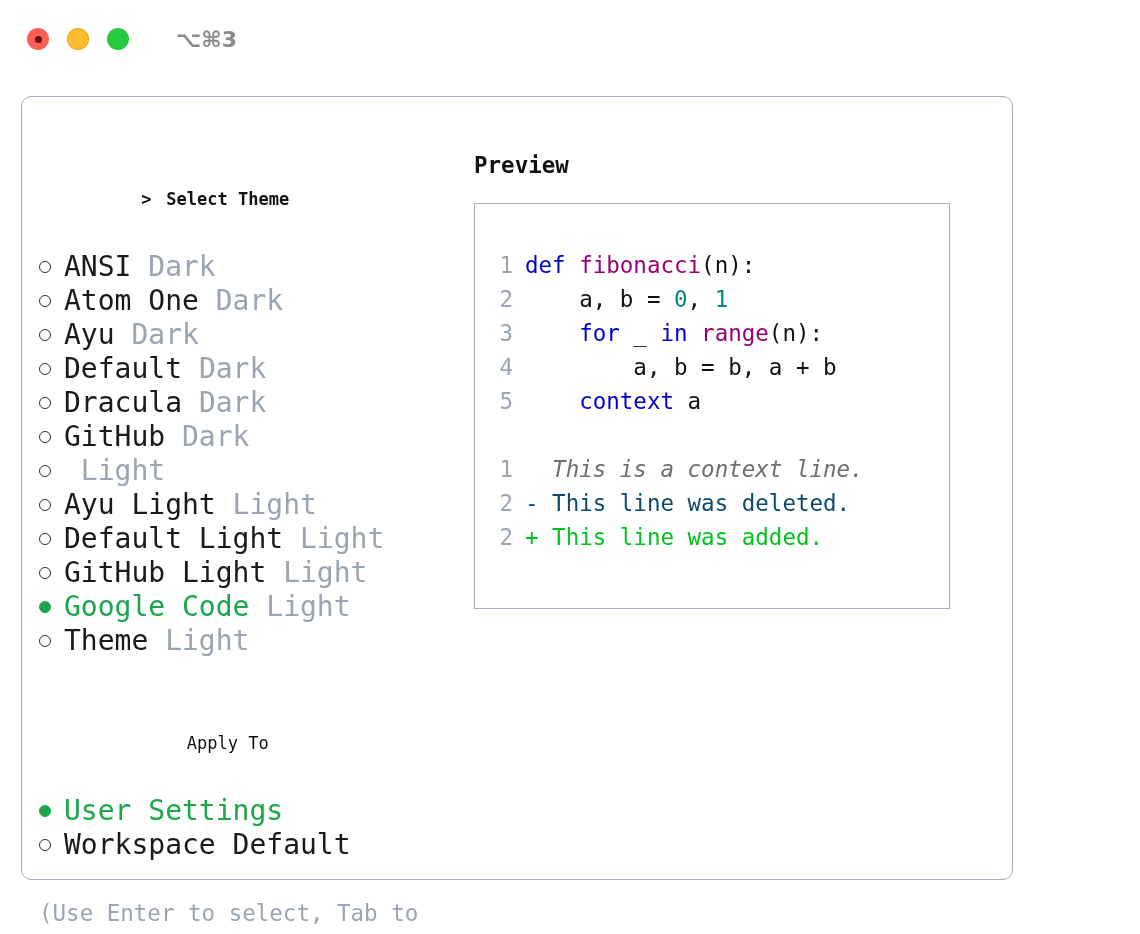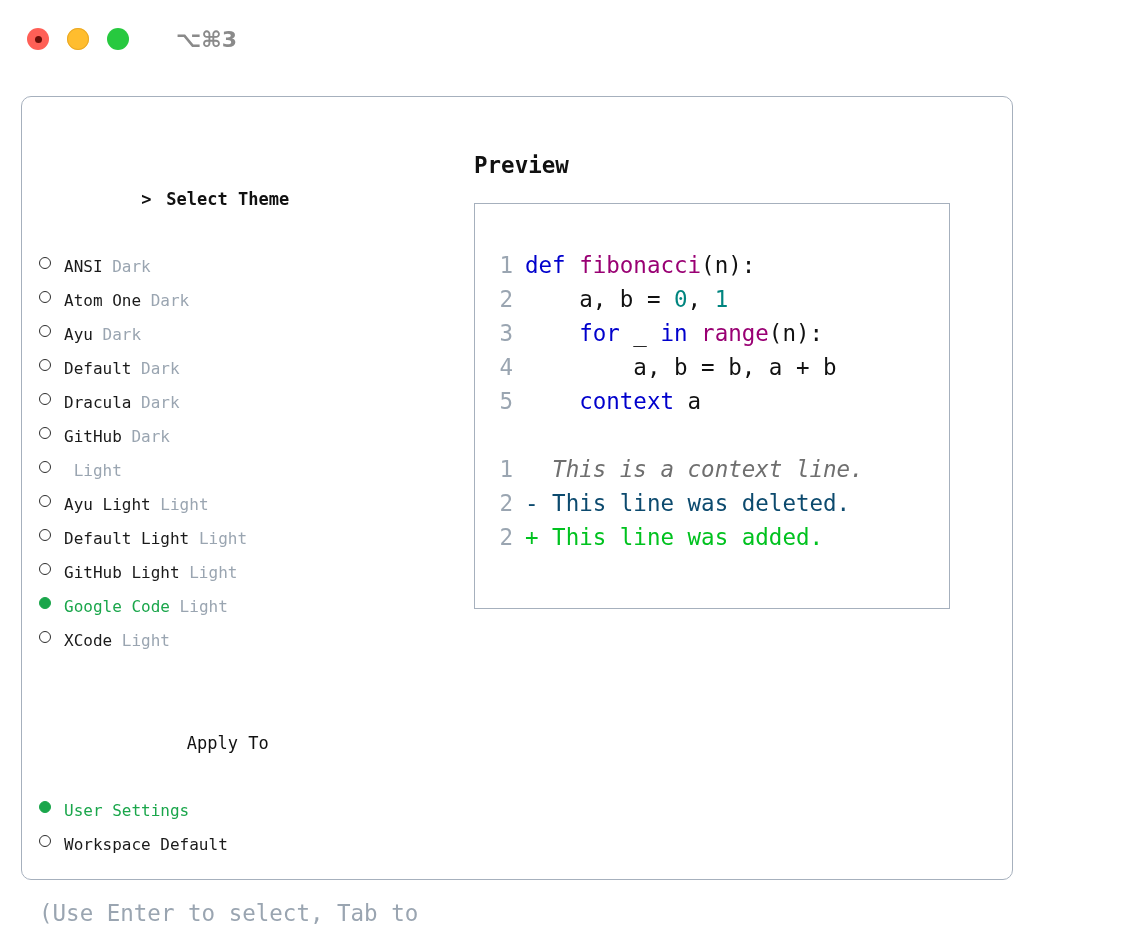--- a/index.html
+++ b/index.html
@@ -119,21 +119,21 @@
   }
   .heading-indent {
     display: inline-block;
     width: 25px;
   }
 
   .theme-row {
     display: flex;
     align-items: baseline;
     height: 34px;
-    font-size: 16px;
+    font-size: 28px;
     line-height: 34px;
     white-space: pre;
   }
   .radio {
     display: inline-block;
     width: 25px;
     flex: 0 0 25px;
     position: relative;
   }
   .radio::before {
@@ -251,21 +251,21 @@
             <div class="theme-row"><span class="radio off"></span><span class="theme-name">Atom One</span><span> </span><span class="theme-tag">Dark</span></div>
             <div class="theme-row"><span class="radio off"></span><span class="theme-name">Ayu</span><span> </span><span class="theme-tag">Dark</span></div>
             <div class="theme-row"><span class="radio off"></span><span class="theme-name">Default</span><span> </span><span class="theme-tag">Dark</span></div>
             <div class="theme-row"><span class="radio off"></span><span class="theme-name">Dracula</span><span> </span><span class="theme-tag">Dark</span></div>
             <div class="theme-row"><span class="radio off"></span><span class="theme-name">GitHub</span><span> </span><span class="theme-tag">Dark</span></div>
             <div class="theme-row"><span class="radio off"></span><span> </span><span class="theme-tag">Light</span></div>
             <div class="theme-row"><span class="radio off"></span><span class="theme-name">Ayu Light</span><span> </span><span class="theme-tag">Light</span></div>
             <div class="theme-row"><span class="radio off"></span><span class="theme-name">Default Light</span><span> </span><span class="theme-tag">Light</span></div>
             <div class="theme-row"><span class="radio off"></span><span class="theme-name">GitHub Light</span><span> </span><span class="theme-tag">Light</span></div>
             <div class="theme-row selected"><span class="radio on"></span><span class="theme-name">Google Code</span><span> </span><span class="theme-tag">Light</span></div>
-            <div class="theme-row"><span class="radio off"></span><span class="theme-name">XCode</span><span> </span><span class="theme-tag">Light</span></div>
+            <div class="theme-row"><span class="radio off"></span><span class="theme-name">Theme</span><span> </span><span class="theme-tag">Light</span></div>
           </div>
 
         <div id="apply-block">
           <div class="section-heading">
             <span class="heading-indent"></span><span>Apply To</span>
           </div>
           <div id="apply-list">
               <div class="theme-row selected"><span class="radio on"></span><span class="theme-name">User Settings</span></div>
               <div class="theme-row"><span class="radio off"></span><span class="theme-name">Workspace Default</span></div>
             </div>

